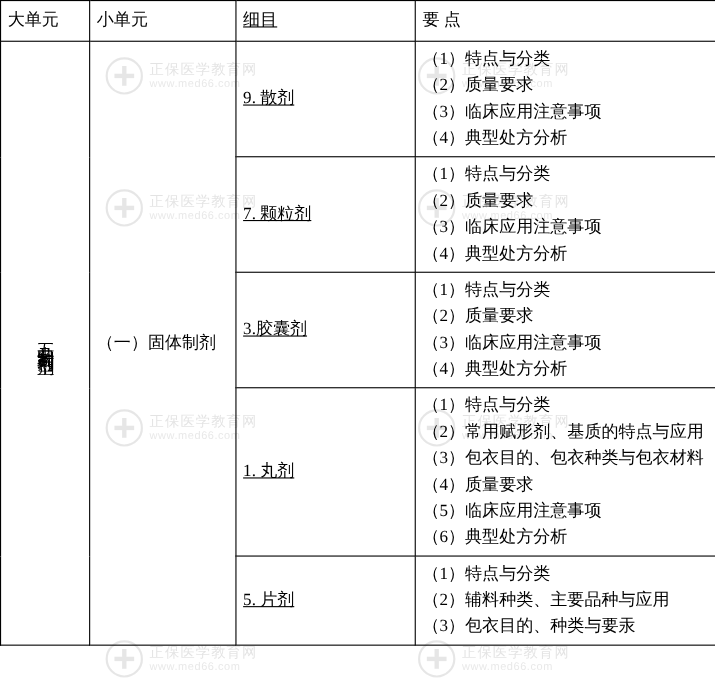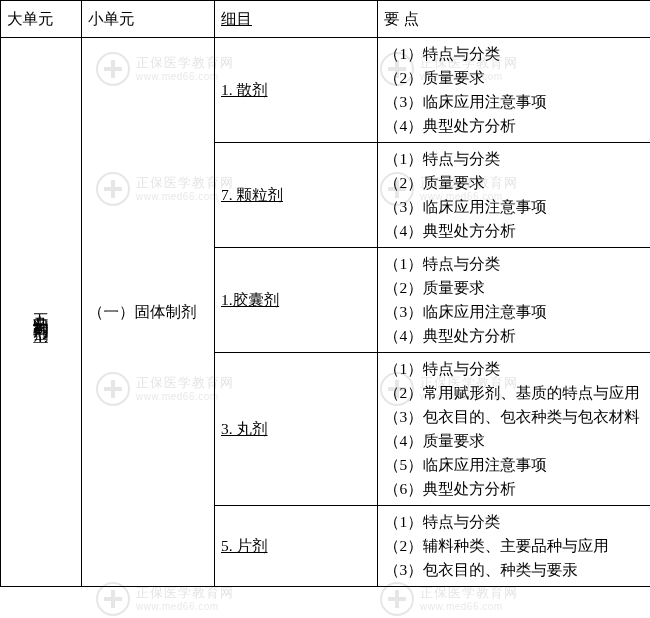--- a/index.html
+++ b/index.html
@@ -227,21 +227,21 @@
       <td class="col-points">要  点</td>
     </tr>
 
     <tr>
       <td class="col-unit" rowspan="5">
         <span class="vertical-label">五中药制剂与剂型</span>
       </td>
       <td class="col-subunit" rowspan="5">
         <span class="cell-text">（一）固体制剂</span>
       </td>
-      <td class="col-detail">1. 散剂</td>
+      <td class="col-detail">9. 散剂</td>
       <td class="col-points">
         <ul class="points-list">
           <li>（1）特点与分类</li>
           <li>（2）质量要求</li>
           <li>（3）临床应用注意事项</li>
           <li>（4）典型处方分析</li>
         </ul>
       </td>
     </tr>
 
@@ -251,33 +251,33 @@
         <ul class="points-list">
           <li>（1）特点与分类</li>
           <li>（2）质量要求</li>
           <li>（3）临床应用注意事项</li>
           <li>（4）典型处方分析</li>
         </ul>
       </td>
     </tr>
 
     <tr>
-      <td class="col-detail">1.胶囊剂</td>
+      <td class="col-detail">3.胶囊剂</td>
       <td class="col-points">
         <ul class="points-list">
           <li>（1）特点与分类</li>
           <li>（2）质量要求</li>
           <li>（3）临床应用注意事项</li>
           <li>（4）典型处方分析</li>
         </ul>
       </td>
     </tr>
 
     <tr>
-      <td class="col-detail">3. 丸剂</td>
+      <td class="col-detail">1. 丸剂</td>
       <td class="col-points">
         <ul class="points-list">
           <li>（1）特点与分类</li>
           <li>（2）常用赋形剂、基质的特点与应用</li>
           <li>（3）包衣目的、包衣种类与包衣材料</li>
           <li>（4）质量要求</li>
           <li>（5）临床应用注意事项</li>
           <li>（6）典型处方分析</li>
         </ul>
       </td>

